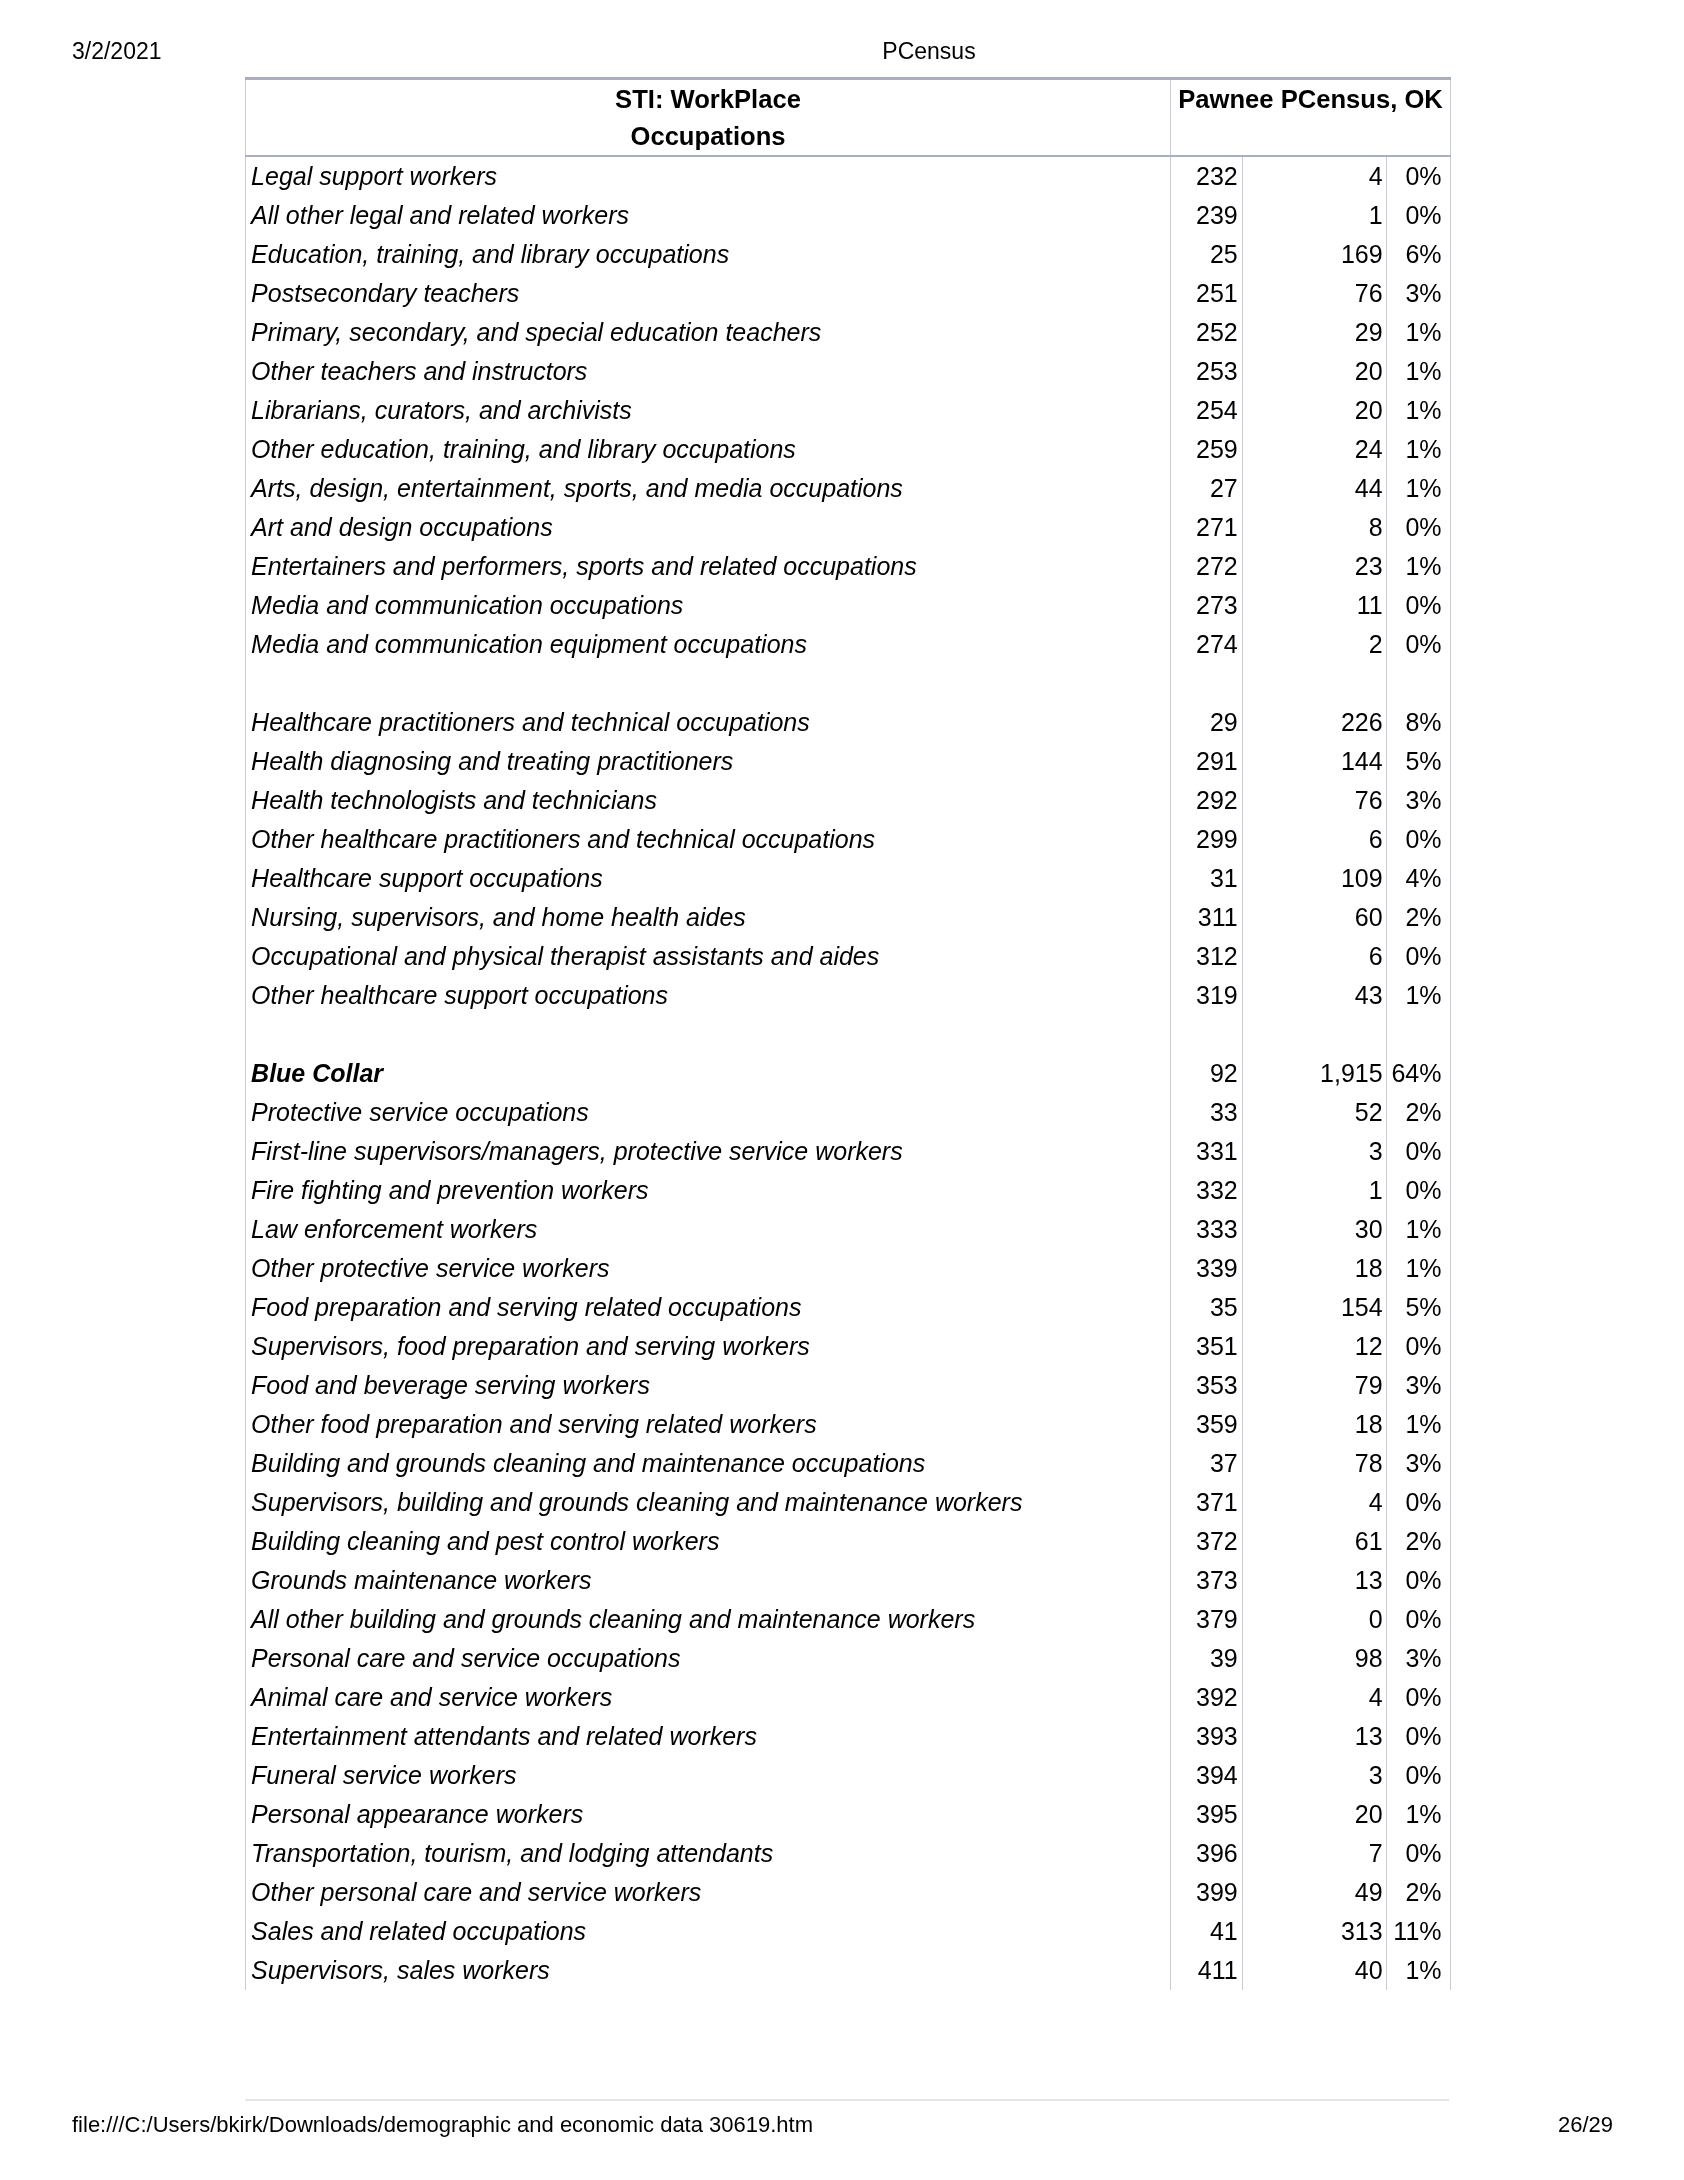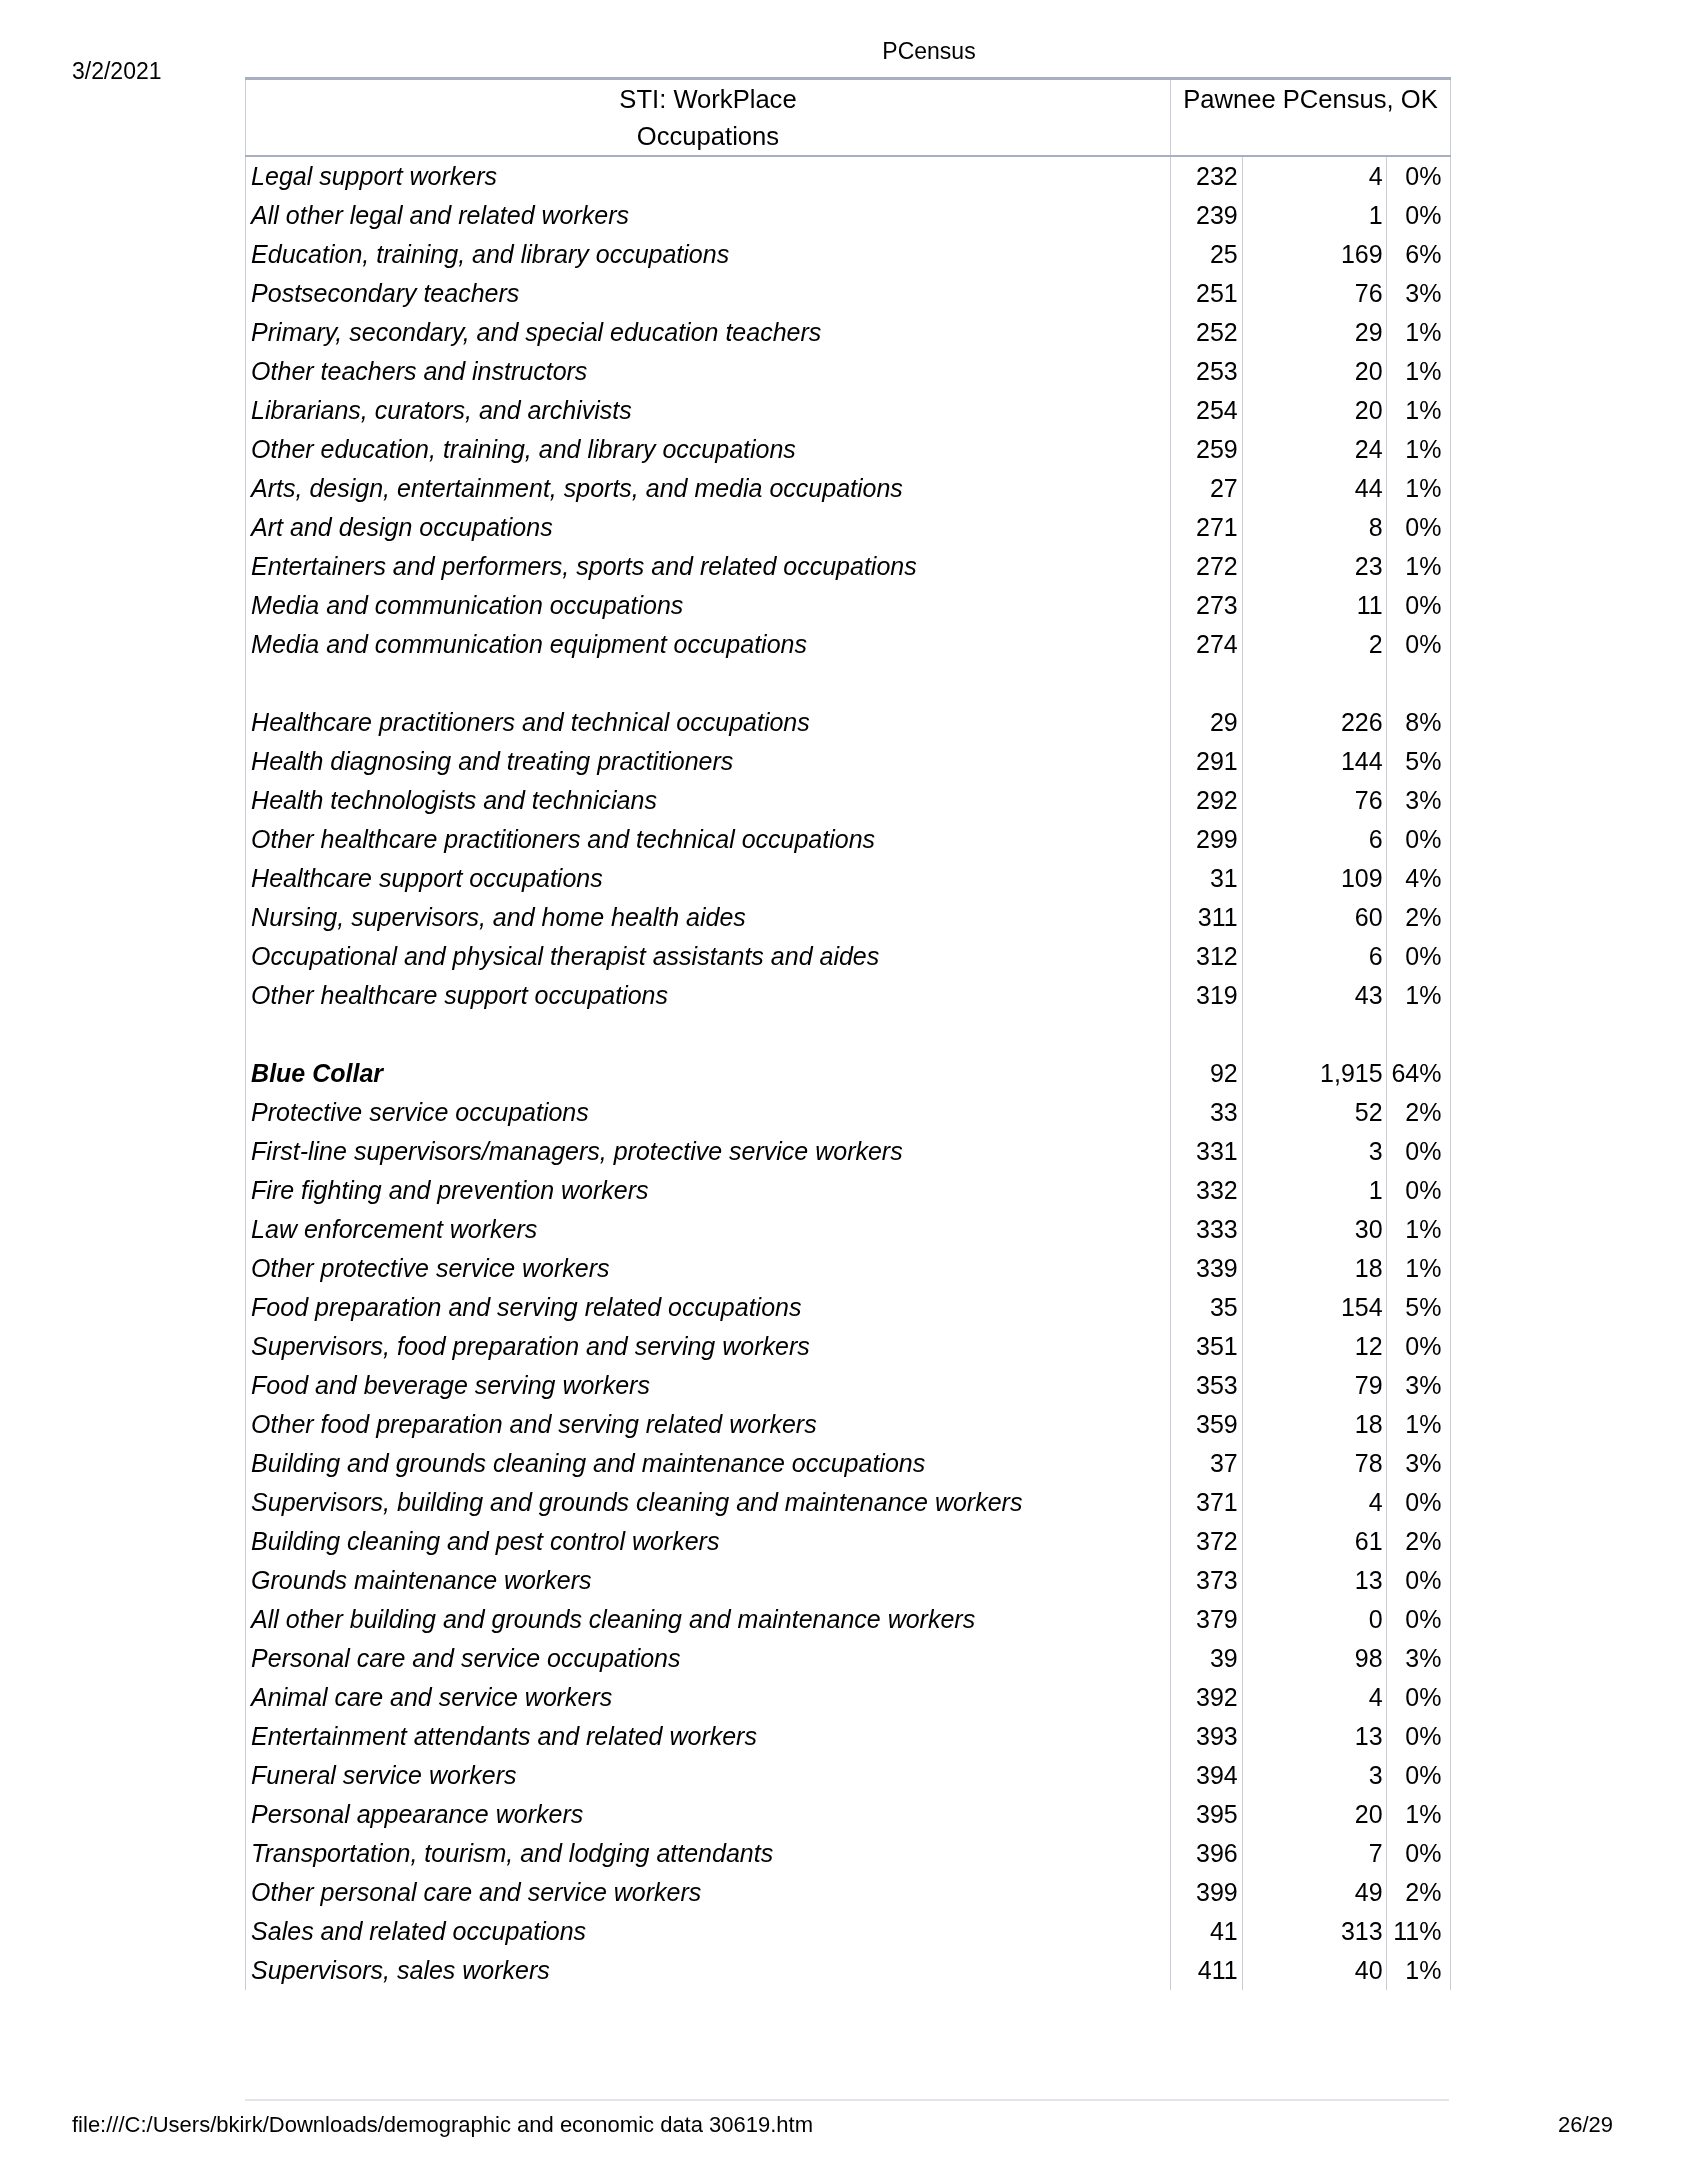--- a/index.html
+++ b/index.html
@@ -17,21 +17,20 @@
   }
 
   
   .print-date {
     position: absolute;
     left: 72px;
     top: 39px;
     font-size: 23px;
     line-height: 25.6px;
     white-space: nowrap;
-    margin-top: 20px;
   }
   .print-app {
     position: absolute;
     left: 929px;
     top: 39px;
     transform: translateX(-50%);
     font-size: 23px;
     line-height: 25.6px;
     white-space: nowrap;
   }
@@ -50,21 +49,21 @@
   }
   col.c-occ  { width: 925px; }
   col.c-code { width: 72px; }
   col.c-cnt  { width: 144px; }
   col.c-pct  { width: 64px; }
 
   thead th {
     height: 75px;
     padding: 0;
     font-size: 25.6px;
-    font-weight: normal;
+    font-weight: bold;
     text-align: center;
     vertical-align: top;
     border-bottom: 2.6px solid var(--heavy-line, #a9afc0);
     line-height: 37px;
     margin-top: 14px;
   }
   thead th.th-region {
     border-left: 1.7px solid var(--grid-line, #c1c5d2);
   }
   thead .th-line { display: block; height: 37px; line-height: 39px; }

